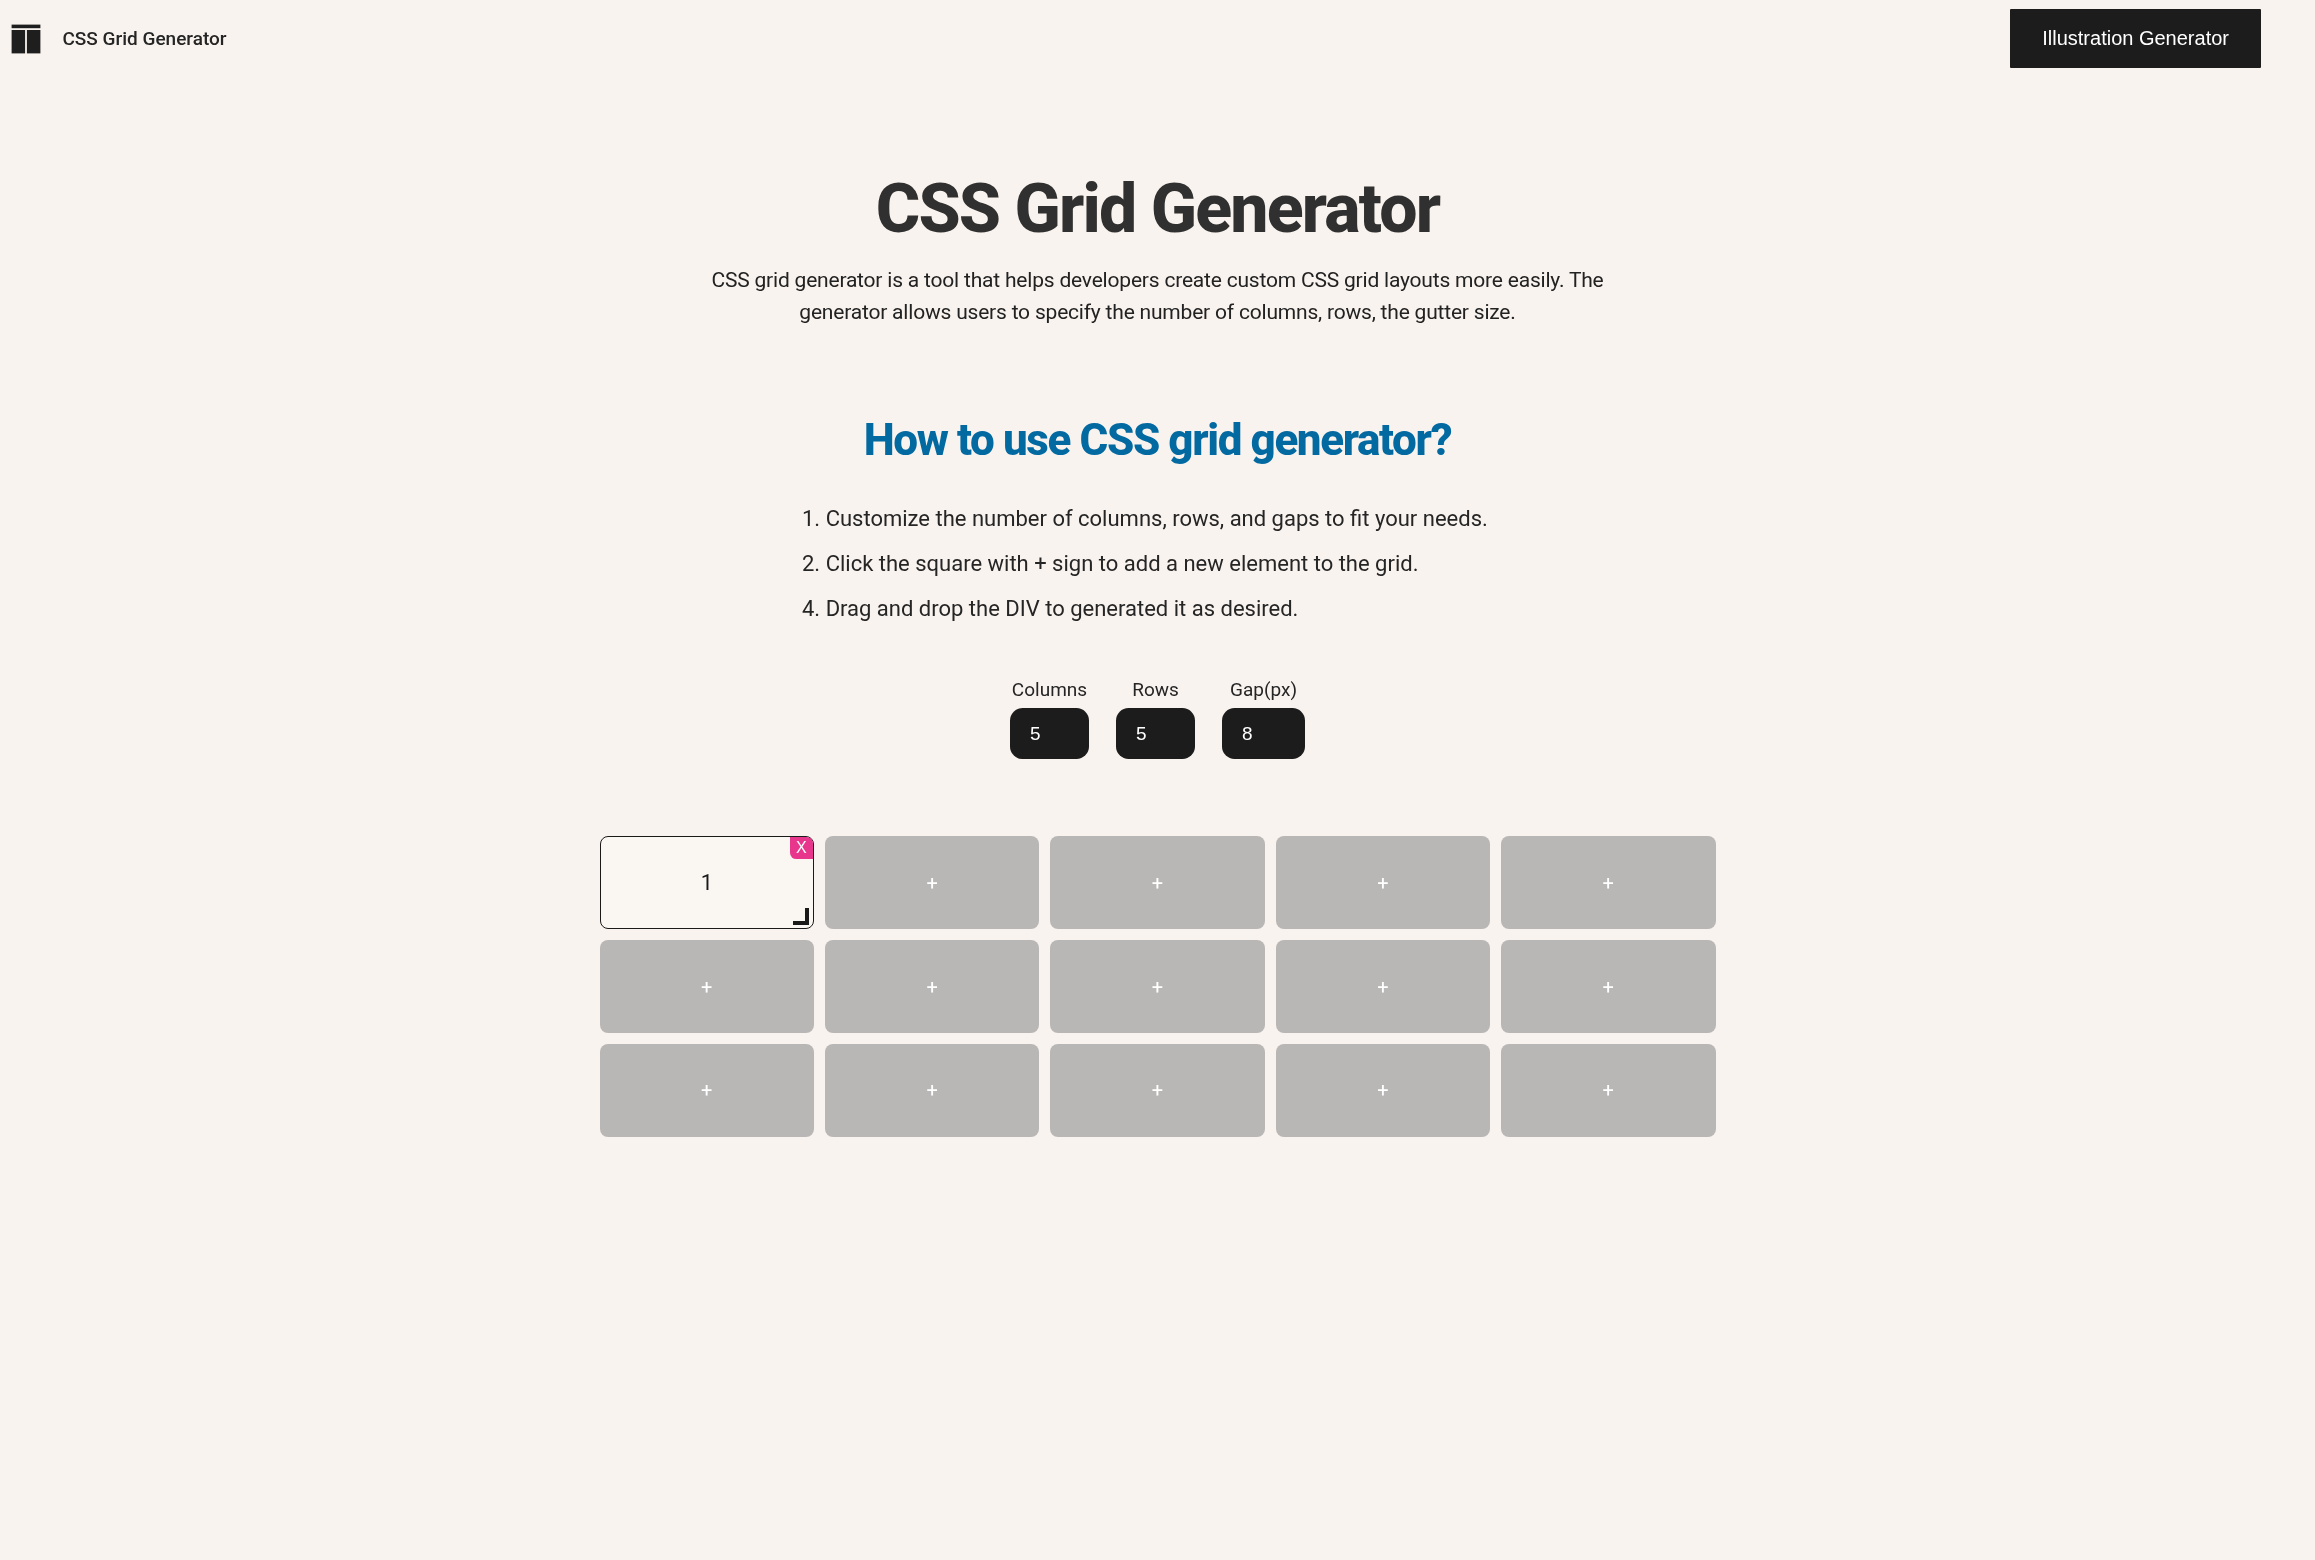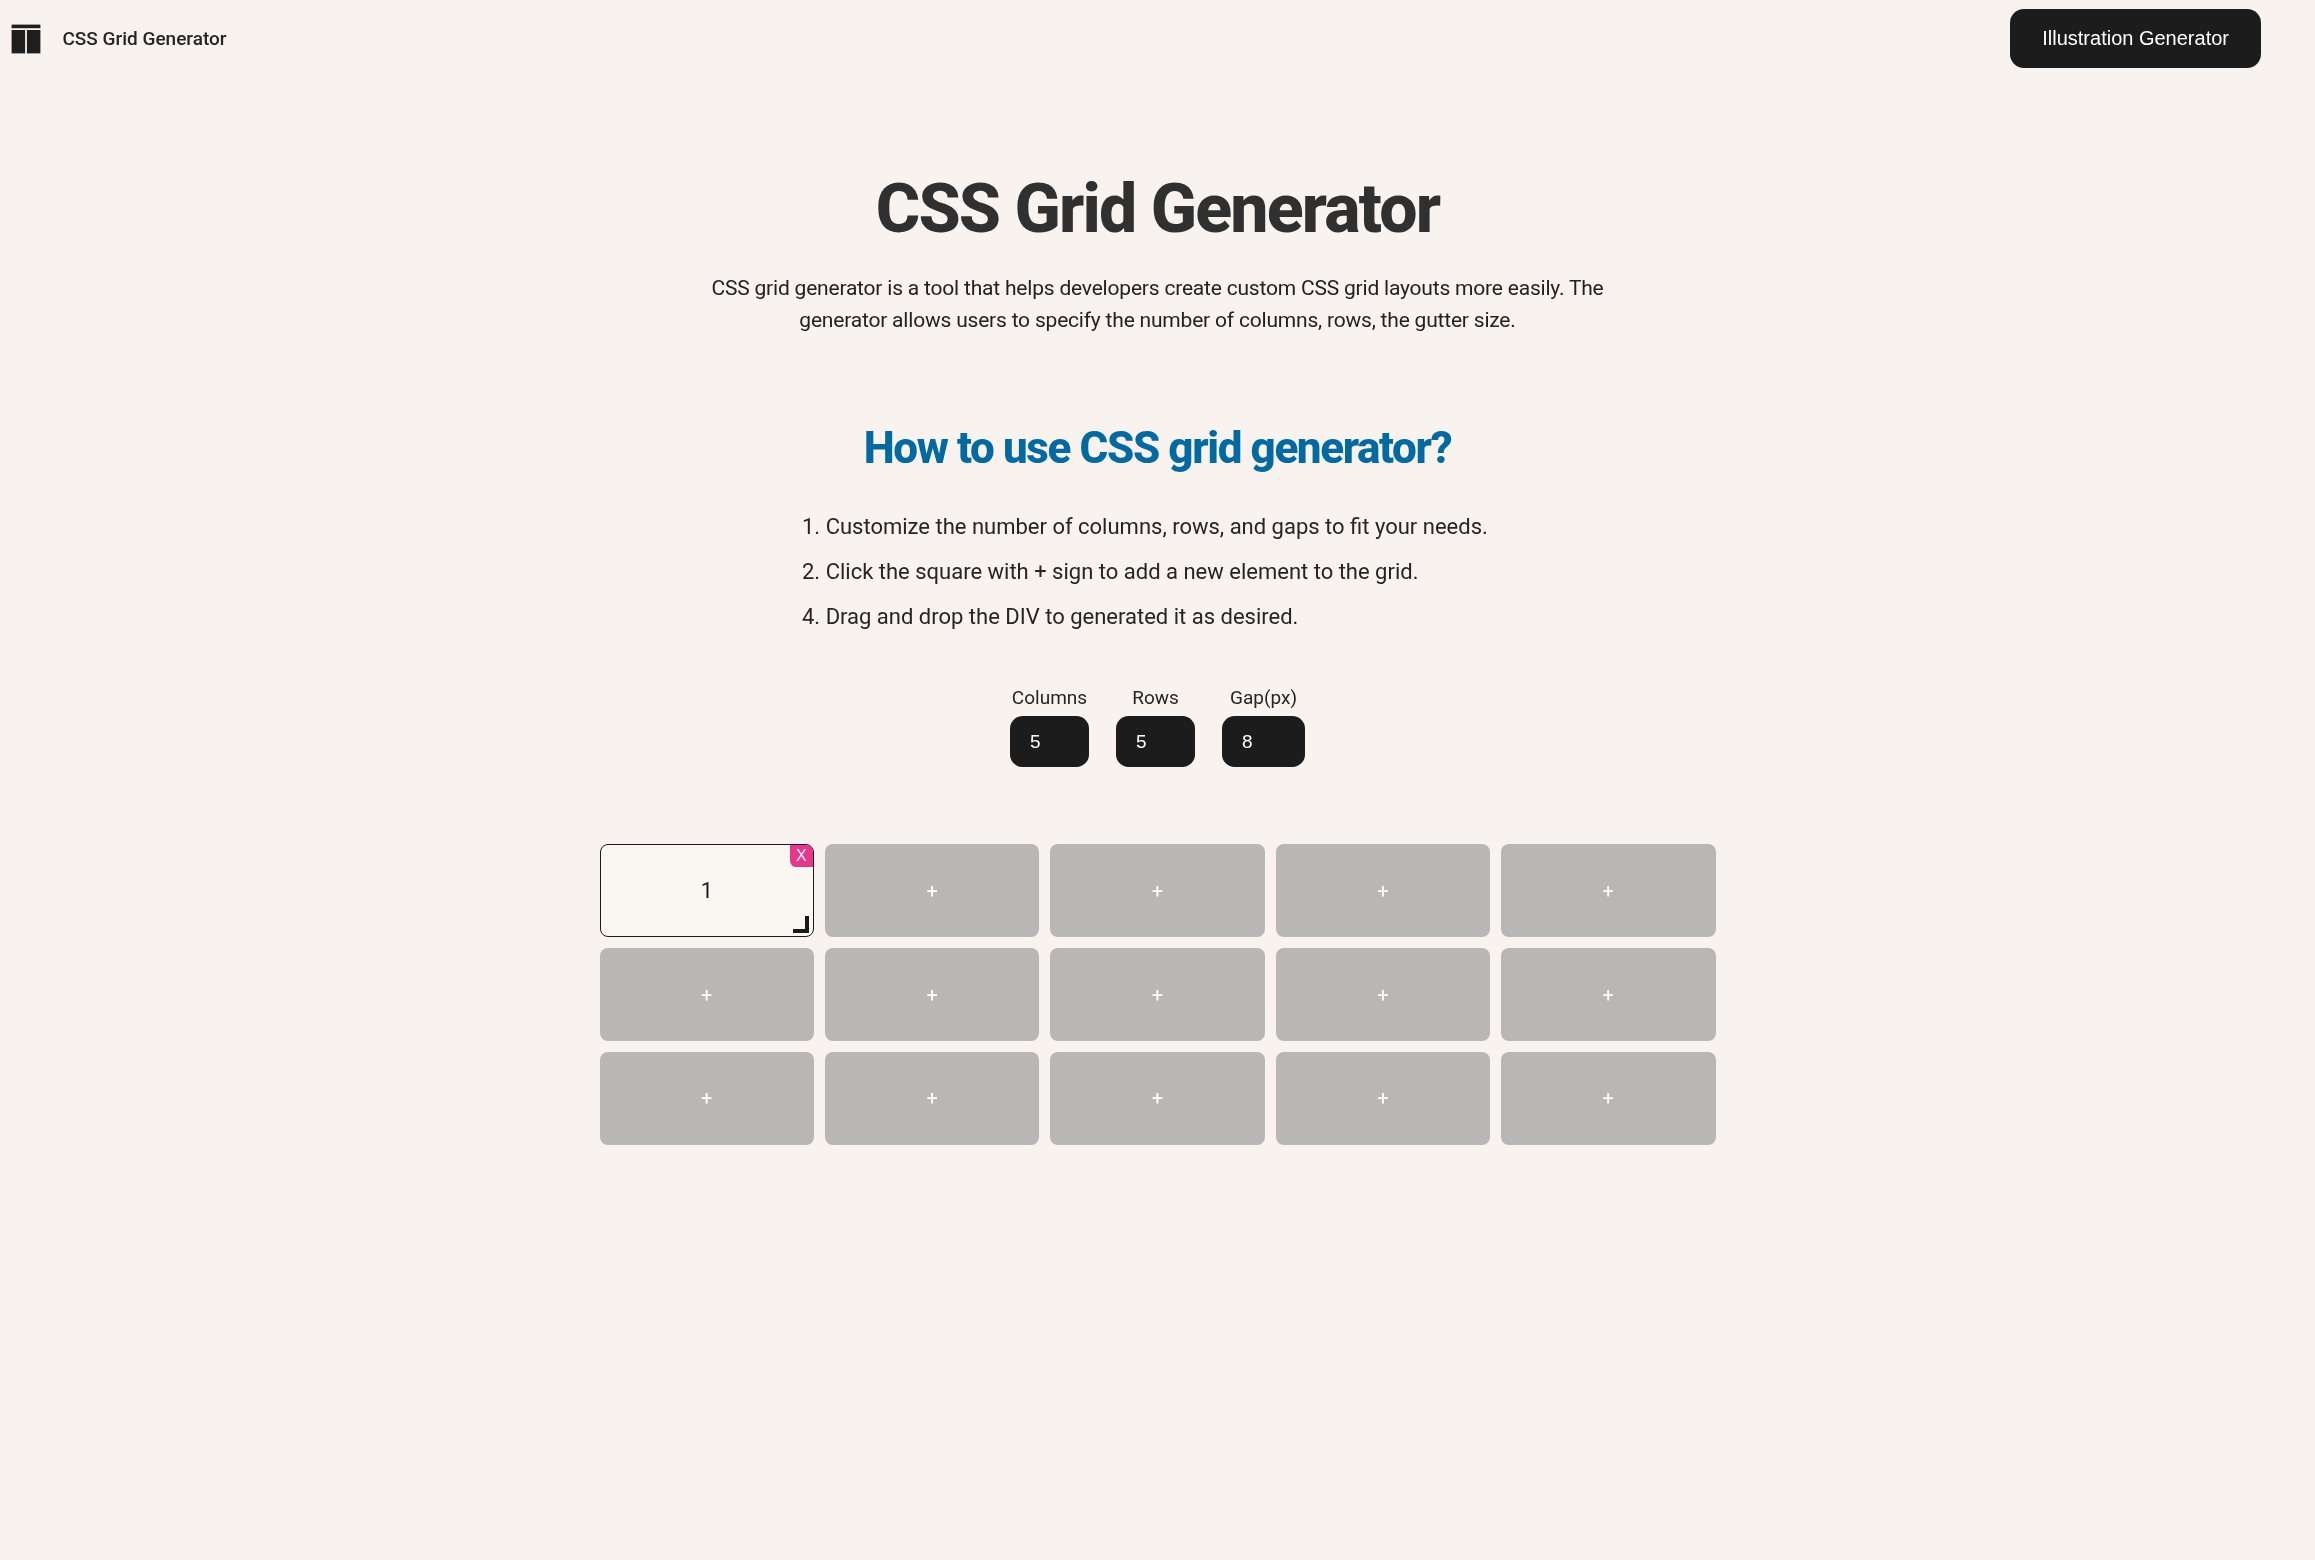--- a/index.html
+++ b/index.html
@@ -40,38 +40,38 @@
   font-weight: 500;
   color: #252525;
 }
 .cta-button {
   background: #1c1c1c;
   color: #fff;
   font-size: 20px;
   font-weight: 500;
   padding: 18px 32px;
   border: none;
-  border-radius: 14px;
+  border-radius: 1px;
   cursor: pointer;
 }
 .content {
   max-width: 936px;
   margin: 0 auto;
   padding: 97px 18px 0;
   text-align: center;
 }
 .page-title {
   font-size: 68px;
   font-weight: 800;
   letter-spacing: -1.8px;
   color: #303030;
   line-height: 1.05;
 }
 .page-desc {
-  margin-top: 28px;
+  margin-top: 20px;
   font-size: 21px;
   font-weight: 400;
   color: #222;
   line-height: 1.5;
   letter-spacing: -0.2px;
 }
 .howto {
   margin-top: 86px;
   text-align: left;
   max-width: 711px;

